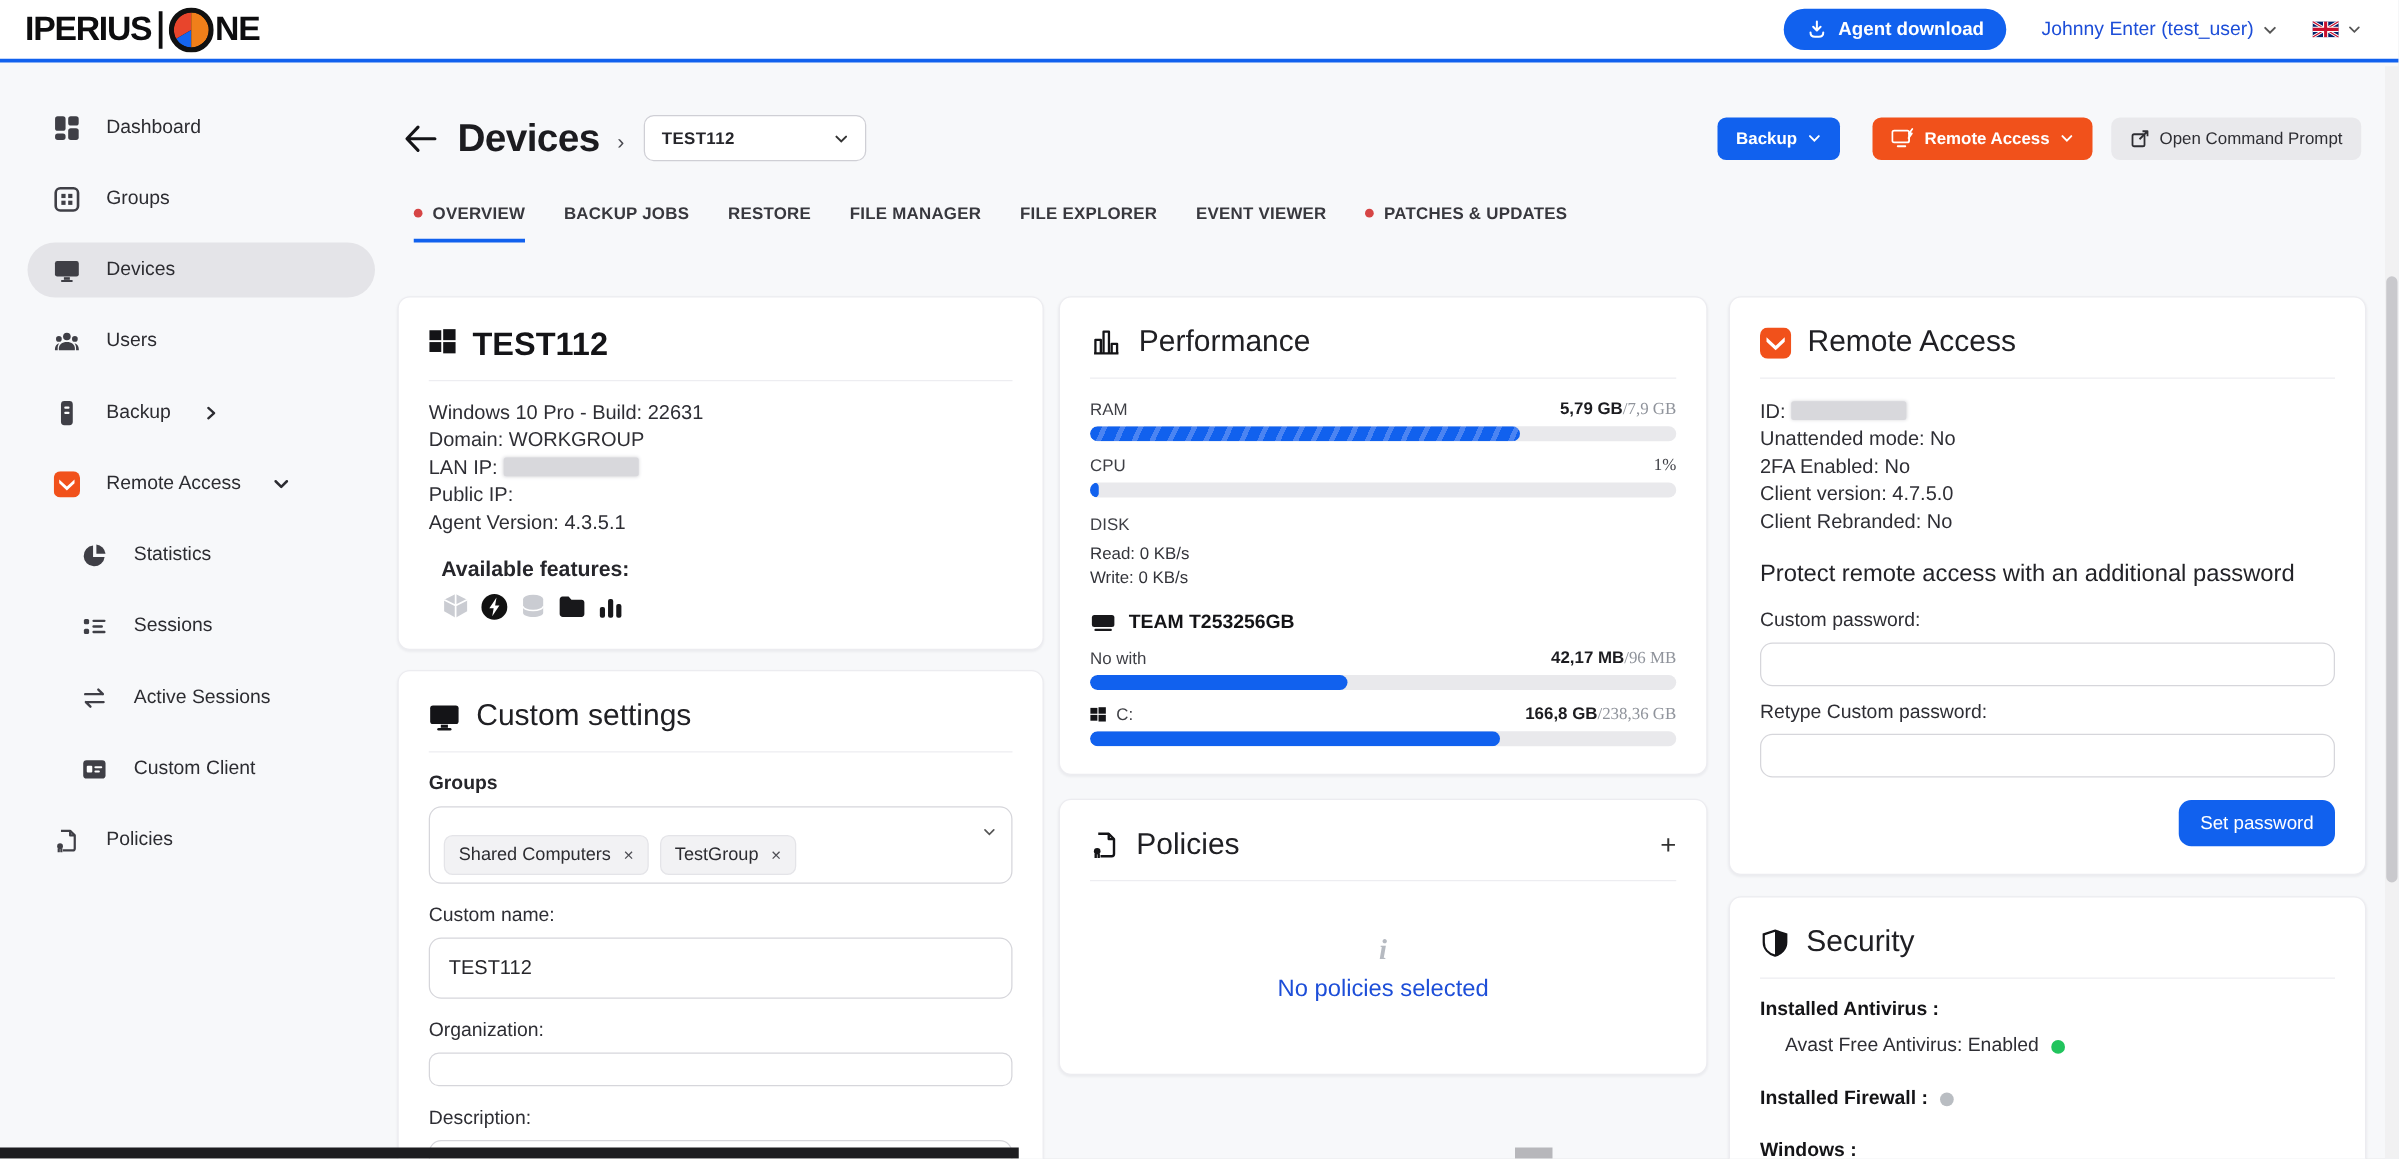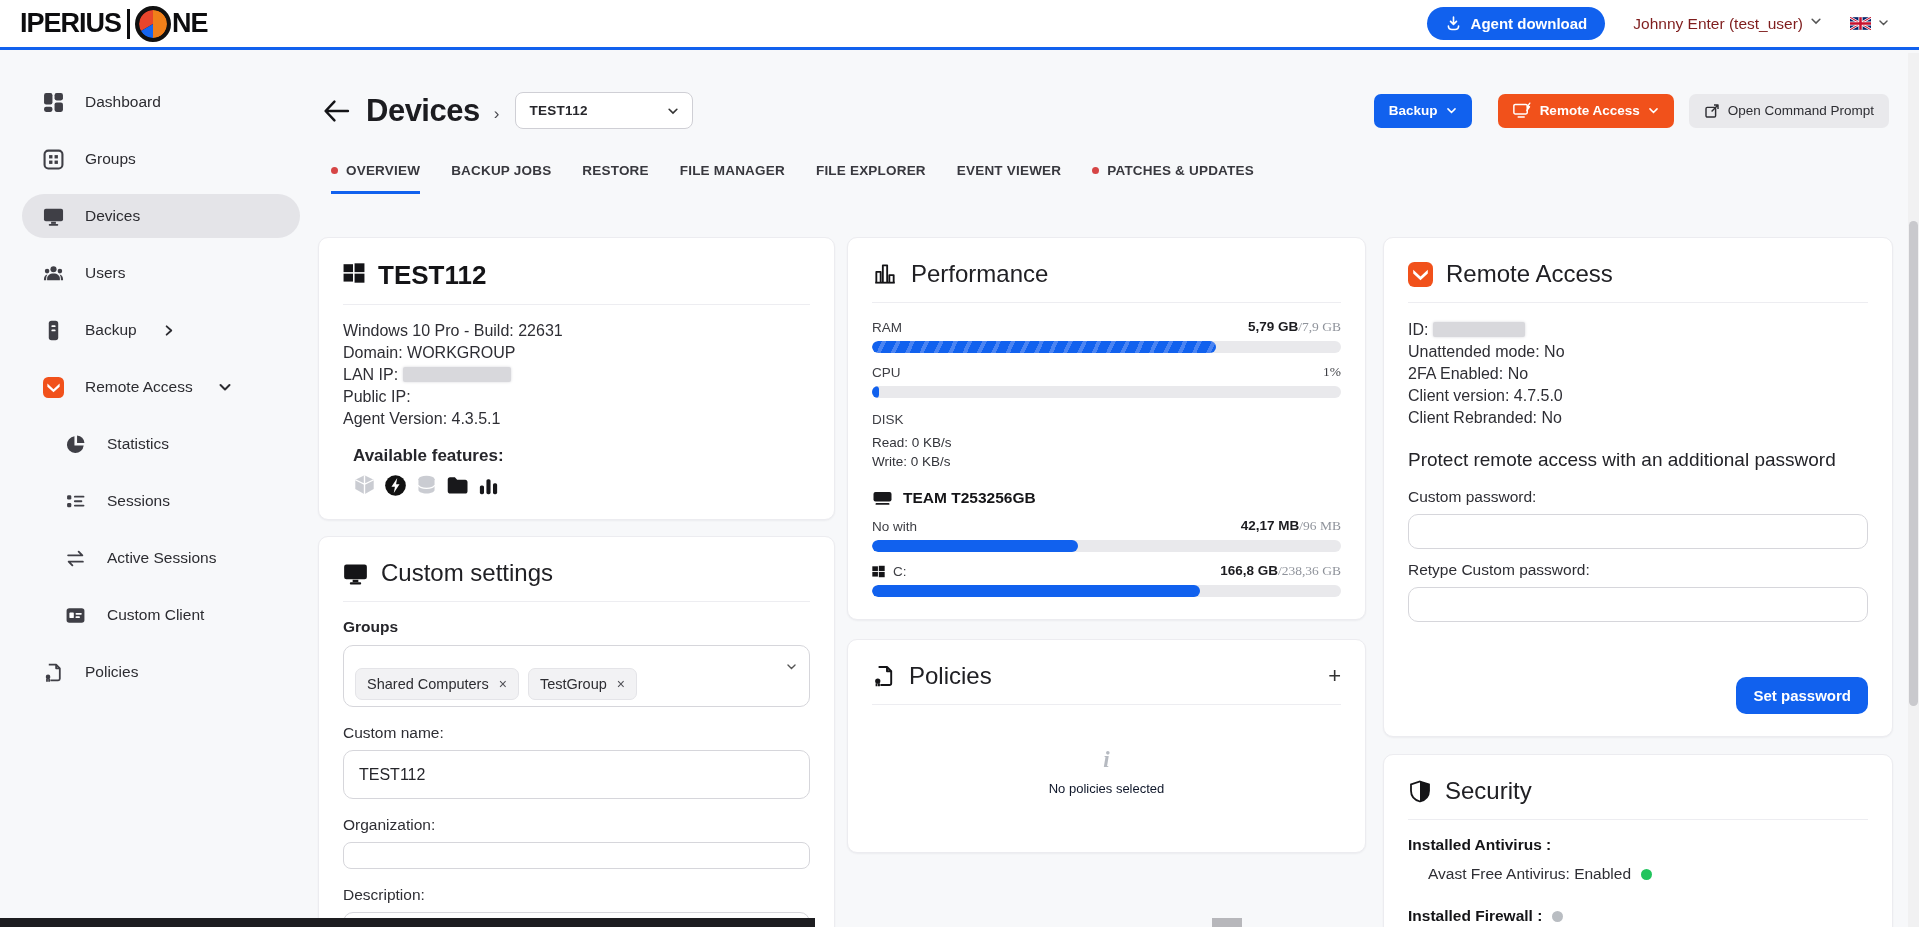--- a/index.html
+++ b/index.html
@@ -10,21 +10,21 @@
   
   .topbar { height:50px; background:#ffffff; border-bottom:3px solid #1161ee;
             display:flex; align-items:center; justify-content:space-between; padding:0 30px 0 20px; }
   .brand { display:flex; align-items:center; font-weight:bold; font-size:27px; letter-spacing:-1px; color:#0d0d0f; }
   .brand .pipe { width:3px; height:30px; background:#0d0d0f; margin:0 4px 0 6px; }
   .brand svg { margin:0 1px; }
   .topbar-right { display:flex; align-items:center; gap:28px; }
   .agent-btn { display:flex; align-items:center; gap:9px; background:#1161ee; color:#fff;
                border:none; height:33px; border-radius:18px; padding:12px 18px; font-size:15px; font-weight:bold;
                font-family:inherit; cursor:pointer; }
-  .menu-inline { display:flex; align-items:flex-start; gap:7px; font-size:15.5px; color:#7f1d1d; cursor:pointer; }
+  .menu-inline { display:flex; align-items:center; gap:7px; font-size:15.5px; color:#1d4ed8; cursor:pointer; }
   .chev { display:inline-flex; }
 
   
   .layout { display:flex; height:874px; }
   .sidebar { width:308px; flex-shrink:0; padding-top:30px; }
   .nav-item { display:flex; align-items:center; gap:21px; height:44px; margin:0 8px 13px 22px;
               padding-left:21px; border-radius:26px; font-size:15.5px; color:#2c2c31; cursor:pointer; }
   .nav-item.active { background:#e4e4e8; }
   .nav-item.sub { padding-left:43px; }
   .nav-item .nav-ico { width:21px; height:21px; flex-shrink:0; display:flex; }
@@ -103,30 +103,30 @@
   .bar-fill.striped { background:repeating-linear-gradient(115deg,#1161ee 0 9px,#4b84f2 9px 13px); }
   .disk-label { font-size:13.5px; color:#3e3f45; margin-top:14px; }
   .rw-line { font-size:13.5px; color:#33343a; margin-top:8px; }
   .drive-title { display:flex; align-items:center; gap:10px; font-size:15.5px; font-weight:bold;
                  color:#141417; margin-top:20px; }
 
   
   .policies-body { text-align:center; padding:26px 0 34px; }
   .info-i { font-family:"Liberation Serif", serif; font-style:italic; font-weight:bold;
             font-size:23px; color:#b6bac1; }
-  .policies-empty { font-size:13px; color:#0f172a; margin-top:8px; }
+  .policies-empty { font-size:19px; color:#1d4ed8; margin-top:8px; }
 
   
   .ra-line { font-size:16px; line-height:22px; color:#2e2e34; }
   .protect { font-size:19px; color:#232328; margin:20px 0 2px; }
   .pw-input { width:100%; border:1px solid #d6d6db; border-radius:10px; height:35px; padding:0 12px;
               font-family:inherit; font-size:15px; background:#fff; }
   .set-pw-row { display:flex; justify-content:flex-end; margin-top:18px; }
   .set-pw { background:#1161ee; color:#fff; border:none; border-radius:10px; height:37px; padding:0 17px;
-            font-size:15px; font-weight:bold; font-family:inherit; cursor:pointer;margin-top:37px; }
+            font-size:15px; font-weight:normal; font-family:inherit; cursor:pointer; }
 
   
   .sec-label { font-weight:bold; font-size:15.5px; color:#141417; margin-top:15px;
                display:flex; align-items:center; gap:10px; }
   .sec-value { display:flex; align-items:center; gap:10px; font-size:15.5px; color:#2e2e34;
                margin:11px 0 6px 20px; }
   .dot { width:11px; height:11px; border-radius:50%; flex-shrink:0; }
   .dot-green { background:#21c45d; }
   .dot-grey  { background:#b9bdc2; }
 

